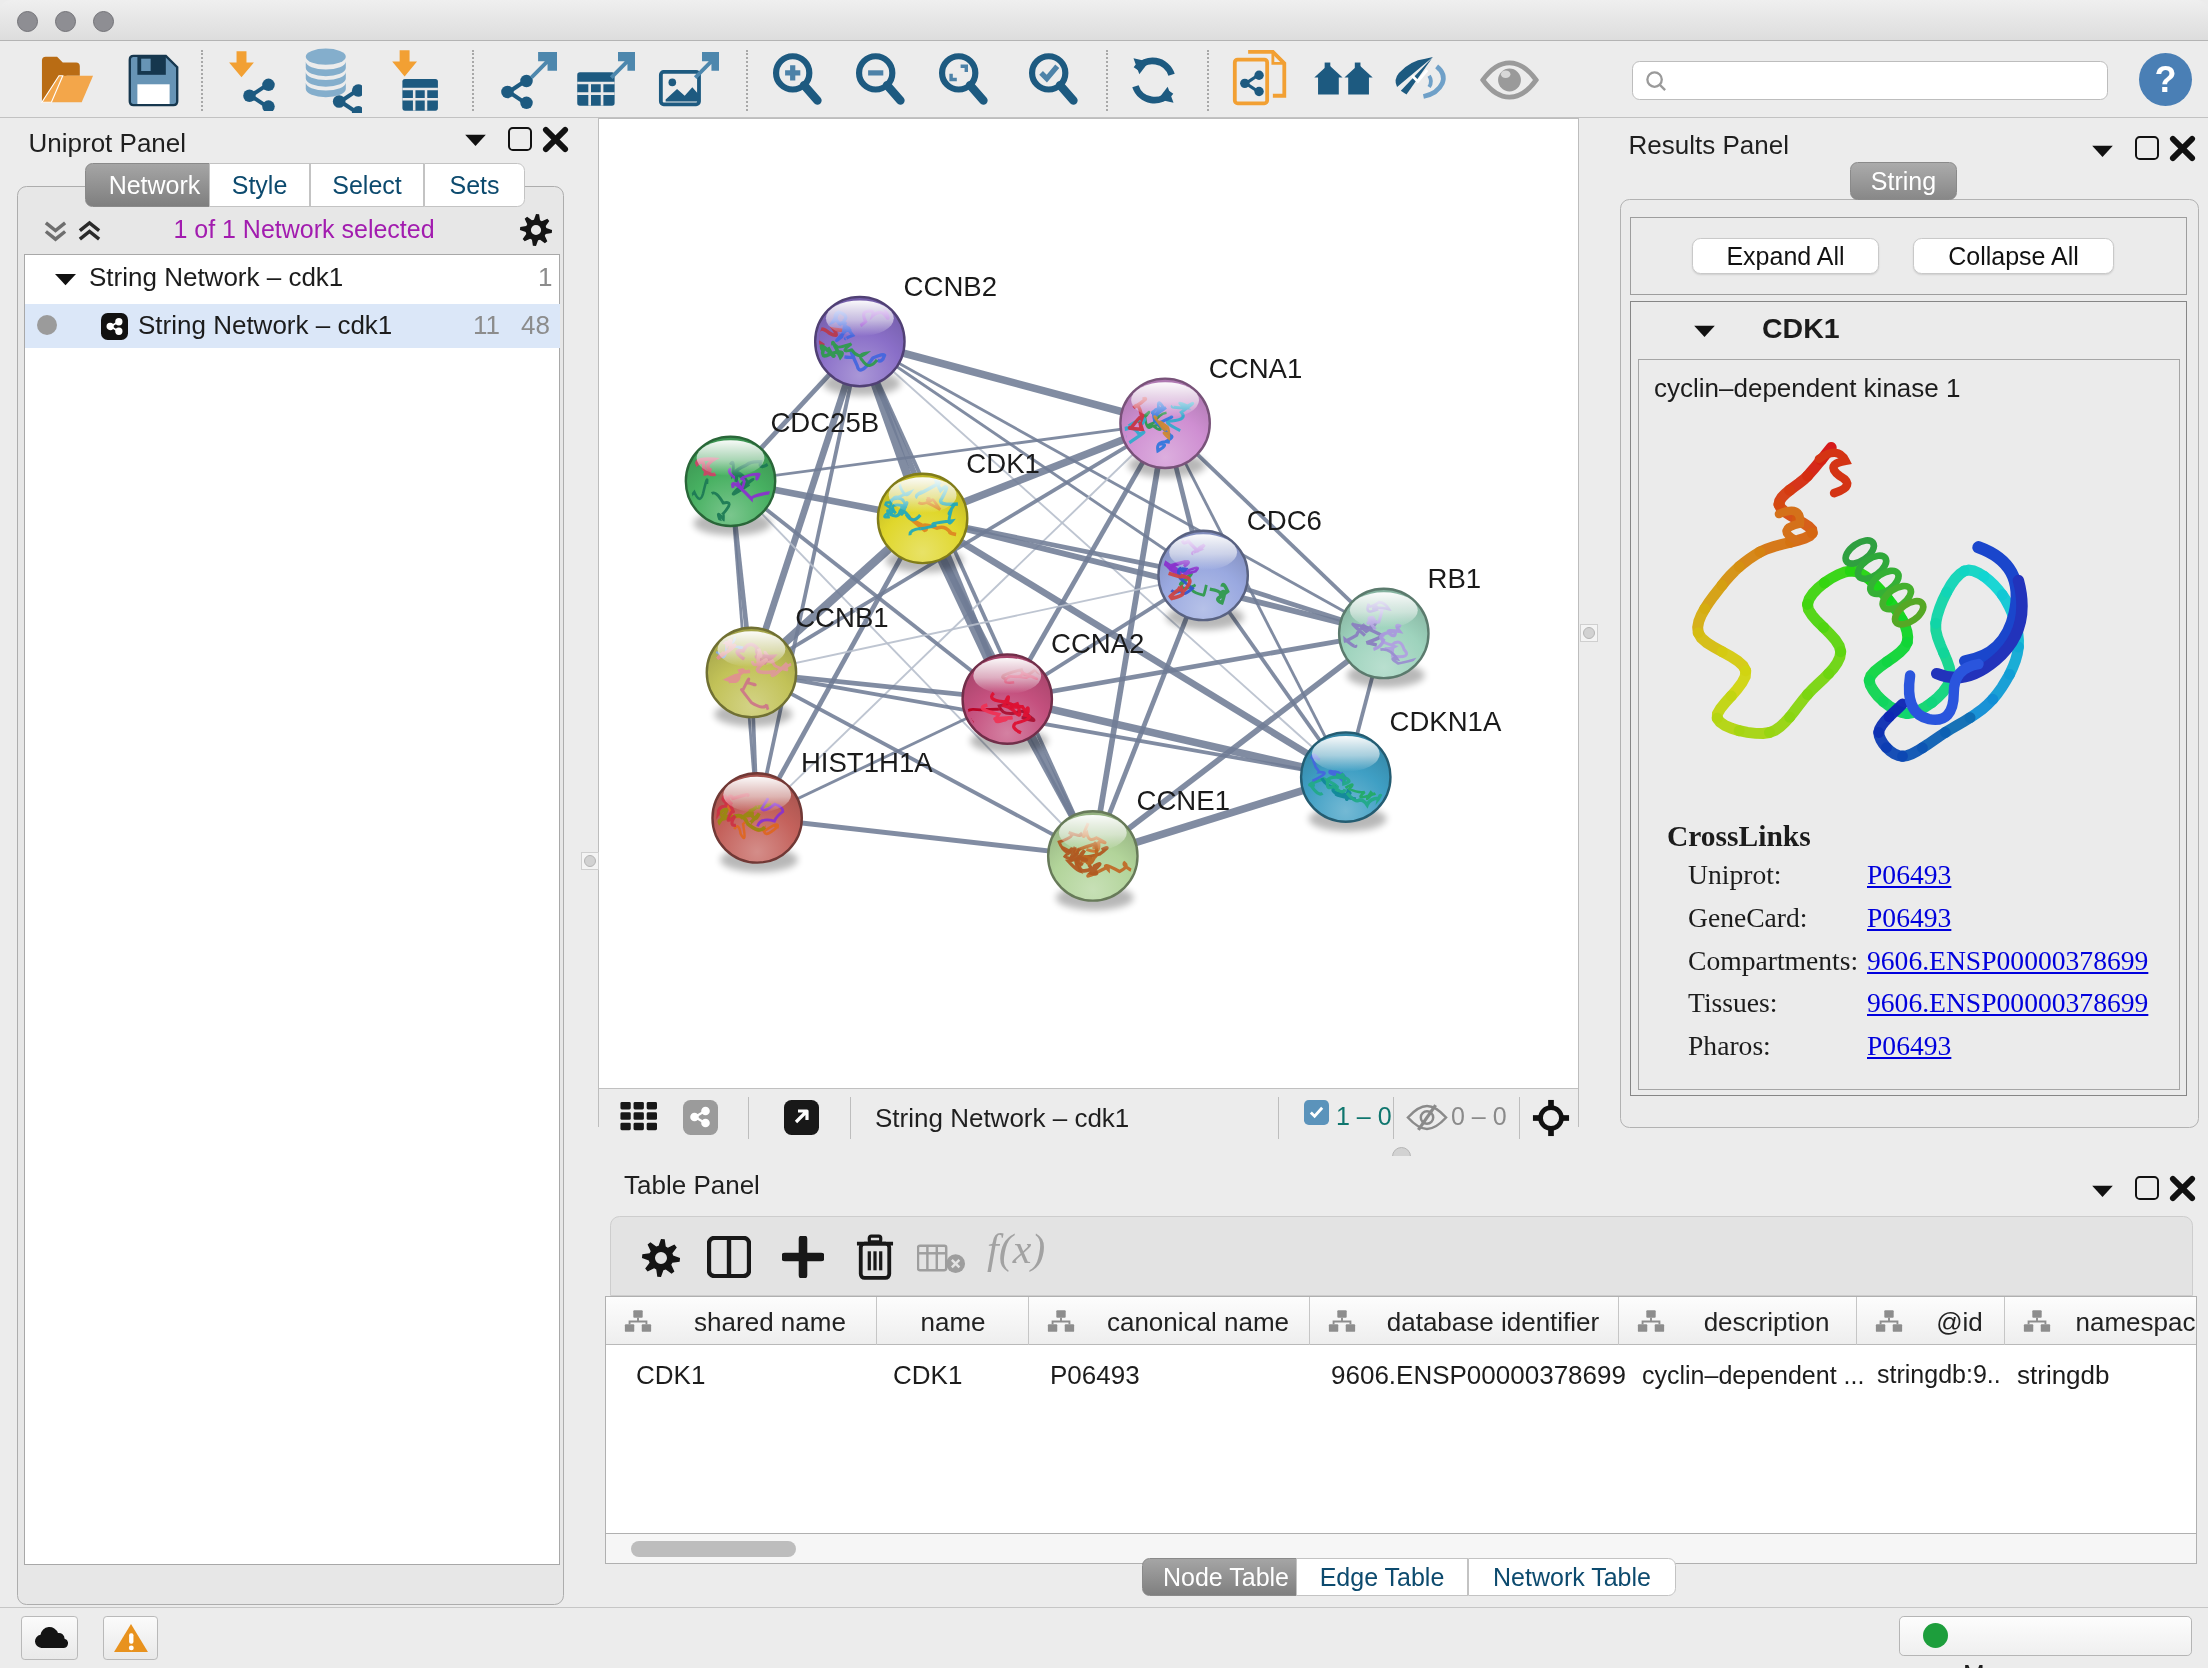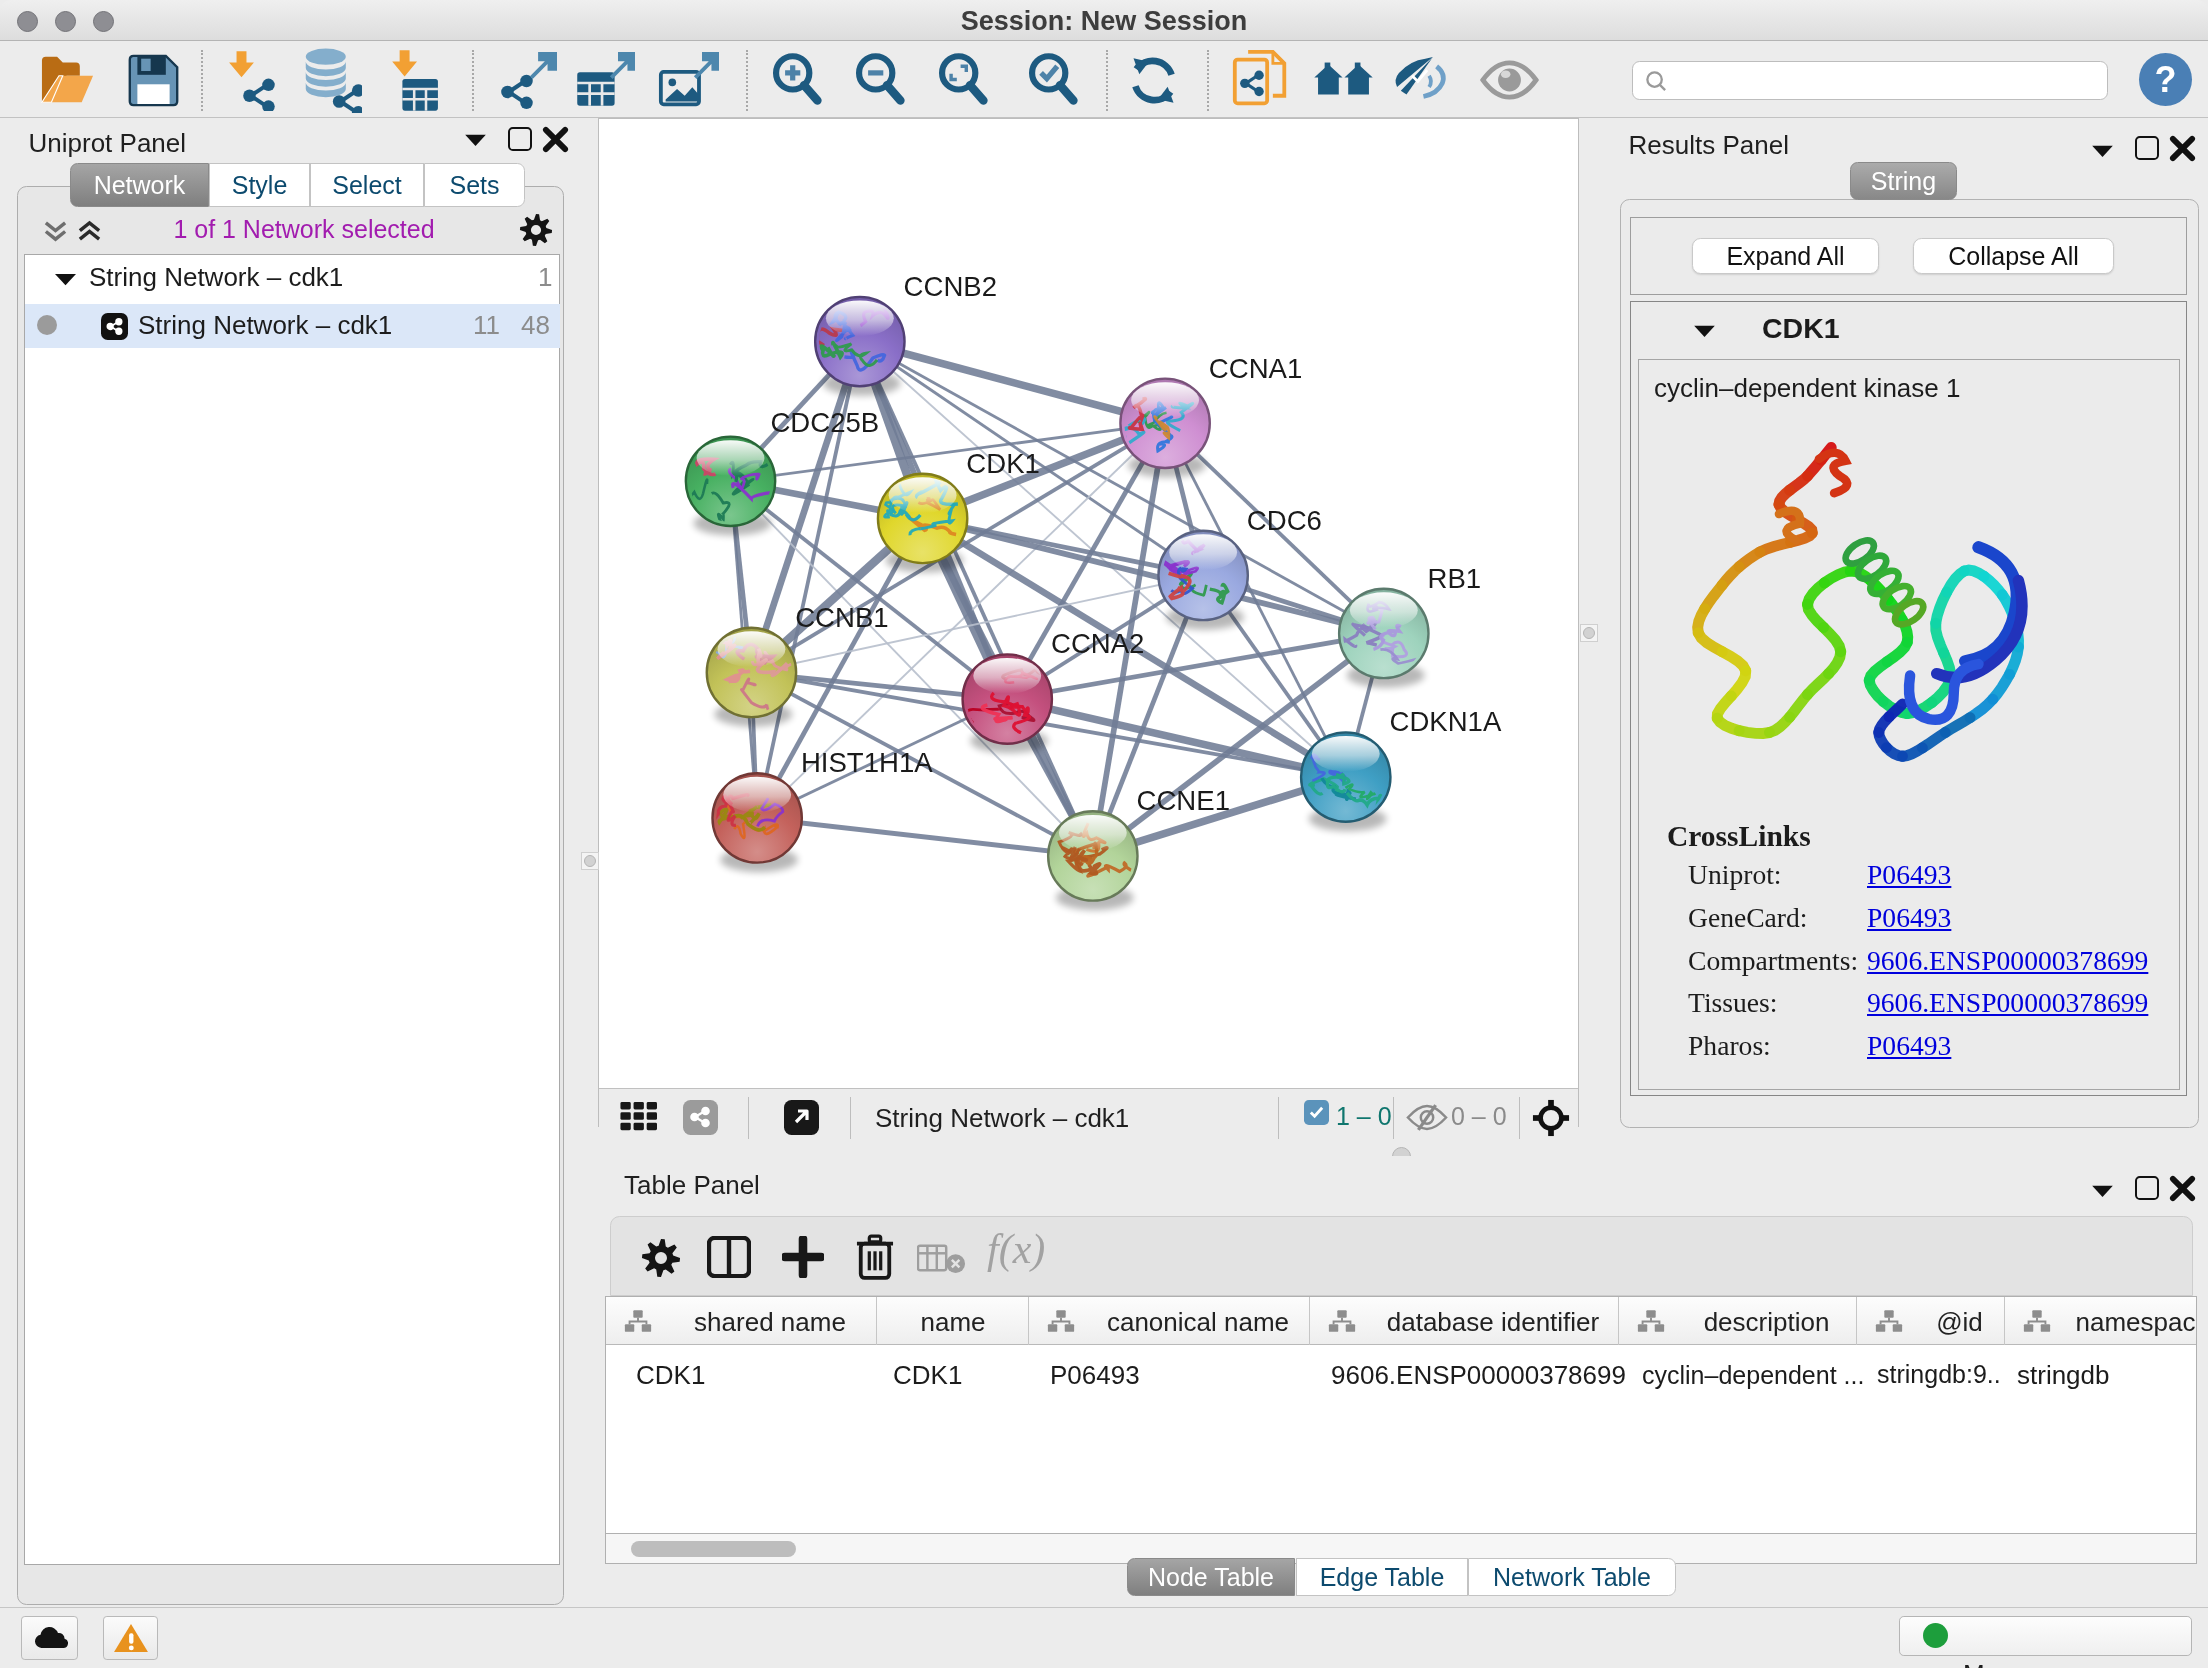--- a/index.html
+++ b/index.html
@@ -2,31 +2,30 @@
 <html style="font-size:15px"><head>
 <meta charset="utf-8">
 <style>
 * { margin:0; padding:0; box-sizing:border-box; }
 html,body { width:2208px; height:1668px; background:#ececec; font-family:"Liberation Sans", sans-serif; color:#1c1c1c; overflow:hidden; }
 .abs { position:absolute; }
 .icon { display:block; }
 .vsep { position:absolute; height:61px; border-left:2.9px dotted #a8a8a8; }
 .panel-title { font-size:26px; color:#1f1f1f; }
 .tab { position:absolute; display:flex; align-items:center; justify-content:center; font-size:25px; background:#ffffff; border:1px solid #c3c3c3; color:#0c4a6e; }
-.tab.sel { background:linear-gradient(#a5a5a5,#7f7f7f); color:#fff; border-color:#8a8a8a; }
+.tab.sel { background:linear-gradient(#a5a5a5,#7f7f7f); color:#fff; border-color:#8a8a8a;margin-left:15px; }
 .wbtn { position:absolute; background:#fff; border:1px solid #c9c9c9; border-radius:8.6px; display:flex; align-items:center; justify-content:center; font-size:25px; color:#111; box-shadow:0 1px 1.9px rgba(0,0,0,0.12); }
 </style>
 </head>
 <body>
 
 <div class="abs" style="left:0;top:0;width:2208px;height:41px;background:linear-gradient(#efefef,#dddddd);border-bottom:1px solid #b4b4b4;border-radius:11.4px 11.4px 0 0;">
   <div class="abs" style="left:17px;top:10.5px;width:21px;height:21px;border-radius:50%;background:#8e8e93;border:1px solid #737378;"></div>
   <div class="abs" style="left:55px;top:10.5px;width:21px;height:21px;border-radius:50%;background:#8e8e93;border:1px solid #737378;"></div>
   <div class="abs" style="left:93px;top:10.5px;width:21px;height:21px;border-radius:50%;background:#8e8e93;border:1px solid #737378;"></div>
-  <div class="abs" style="left:0;top:5.7px;width:2208px;text-align:center;font-size:27px;font-weight:bold;color:#3d3d3d;">Session: New Session</div>
 </div>
 
 <div class="abs" style="left:0;top:42px;width:2208px;height:76px;background:#ececec;border-bottom:1px solid #c2c2c2;">
   <svg class="abs icon" style="left:38px;top:11.4px;" width="59" height="53" viewBox="0 0 62 56">
 <path d="M4 52 V8 Q4 4 8 4 H20 L26 10 H40 Q44 10 44 14 V24 H30 L14 52 Z" fill="#b96c14"></path>
 <path d="M14 52 L26 24 H58 L46 52 Z" fill="#f3a64a"></path>
 <path d="M4 52 H14 L26 24 H22 Z" fill="#f3a64a" stroke="#ffffff" stroke-width="1.2"></path>
     </svg>
 <svg class="abs icon" style="left:126px;top:9.5px;" width="55" height="57" viewBox="0 0 58 60">
 <path d="M4 8 Q4 4 8 4 H42 L54 16 V52 Q54 56 50 56 H8 Q4 56 4 52 Z" fill="#6794b5"></path>

